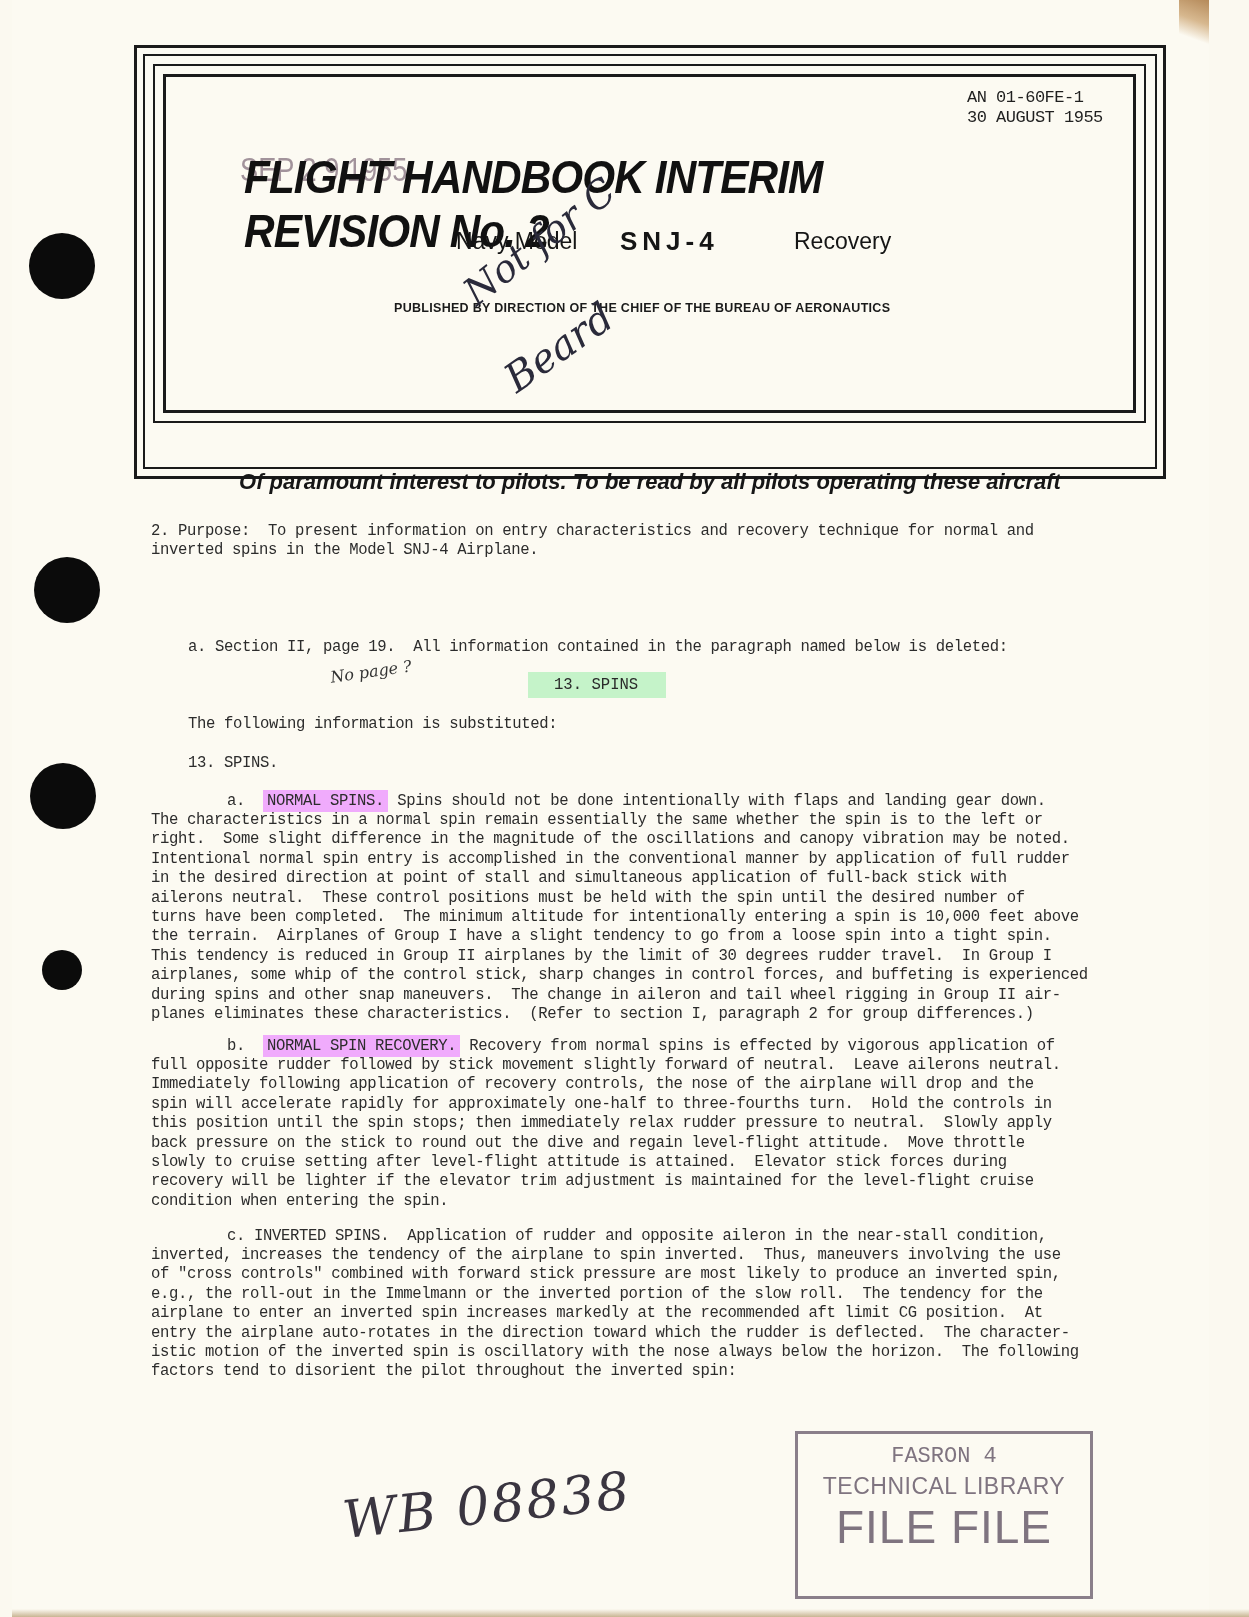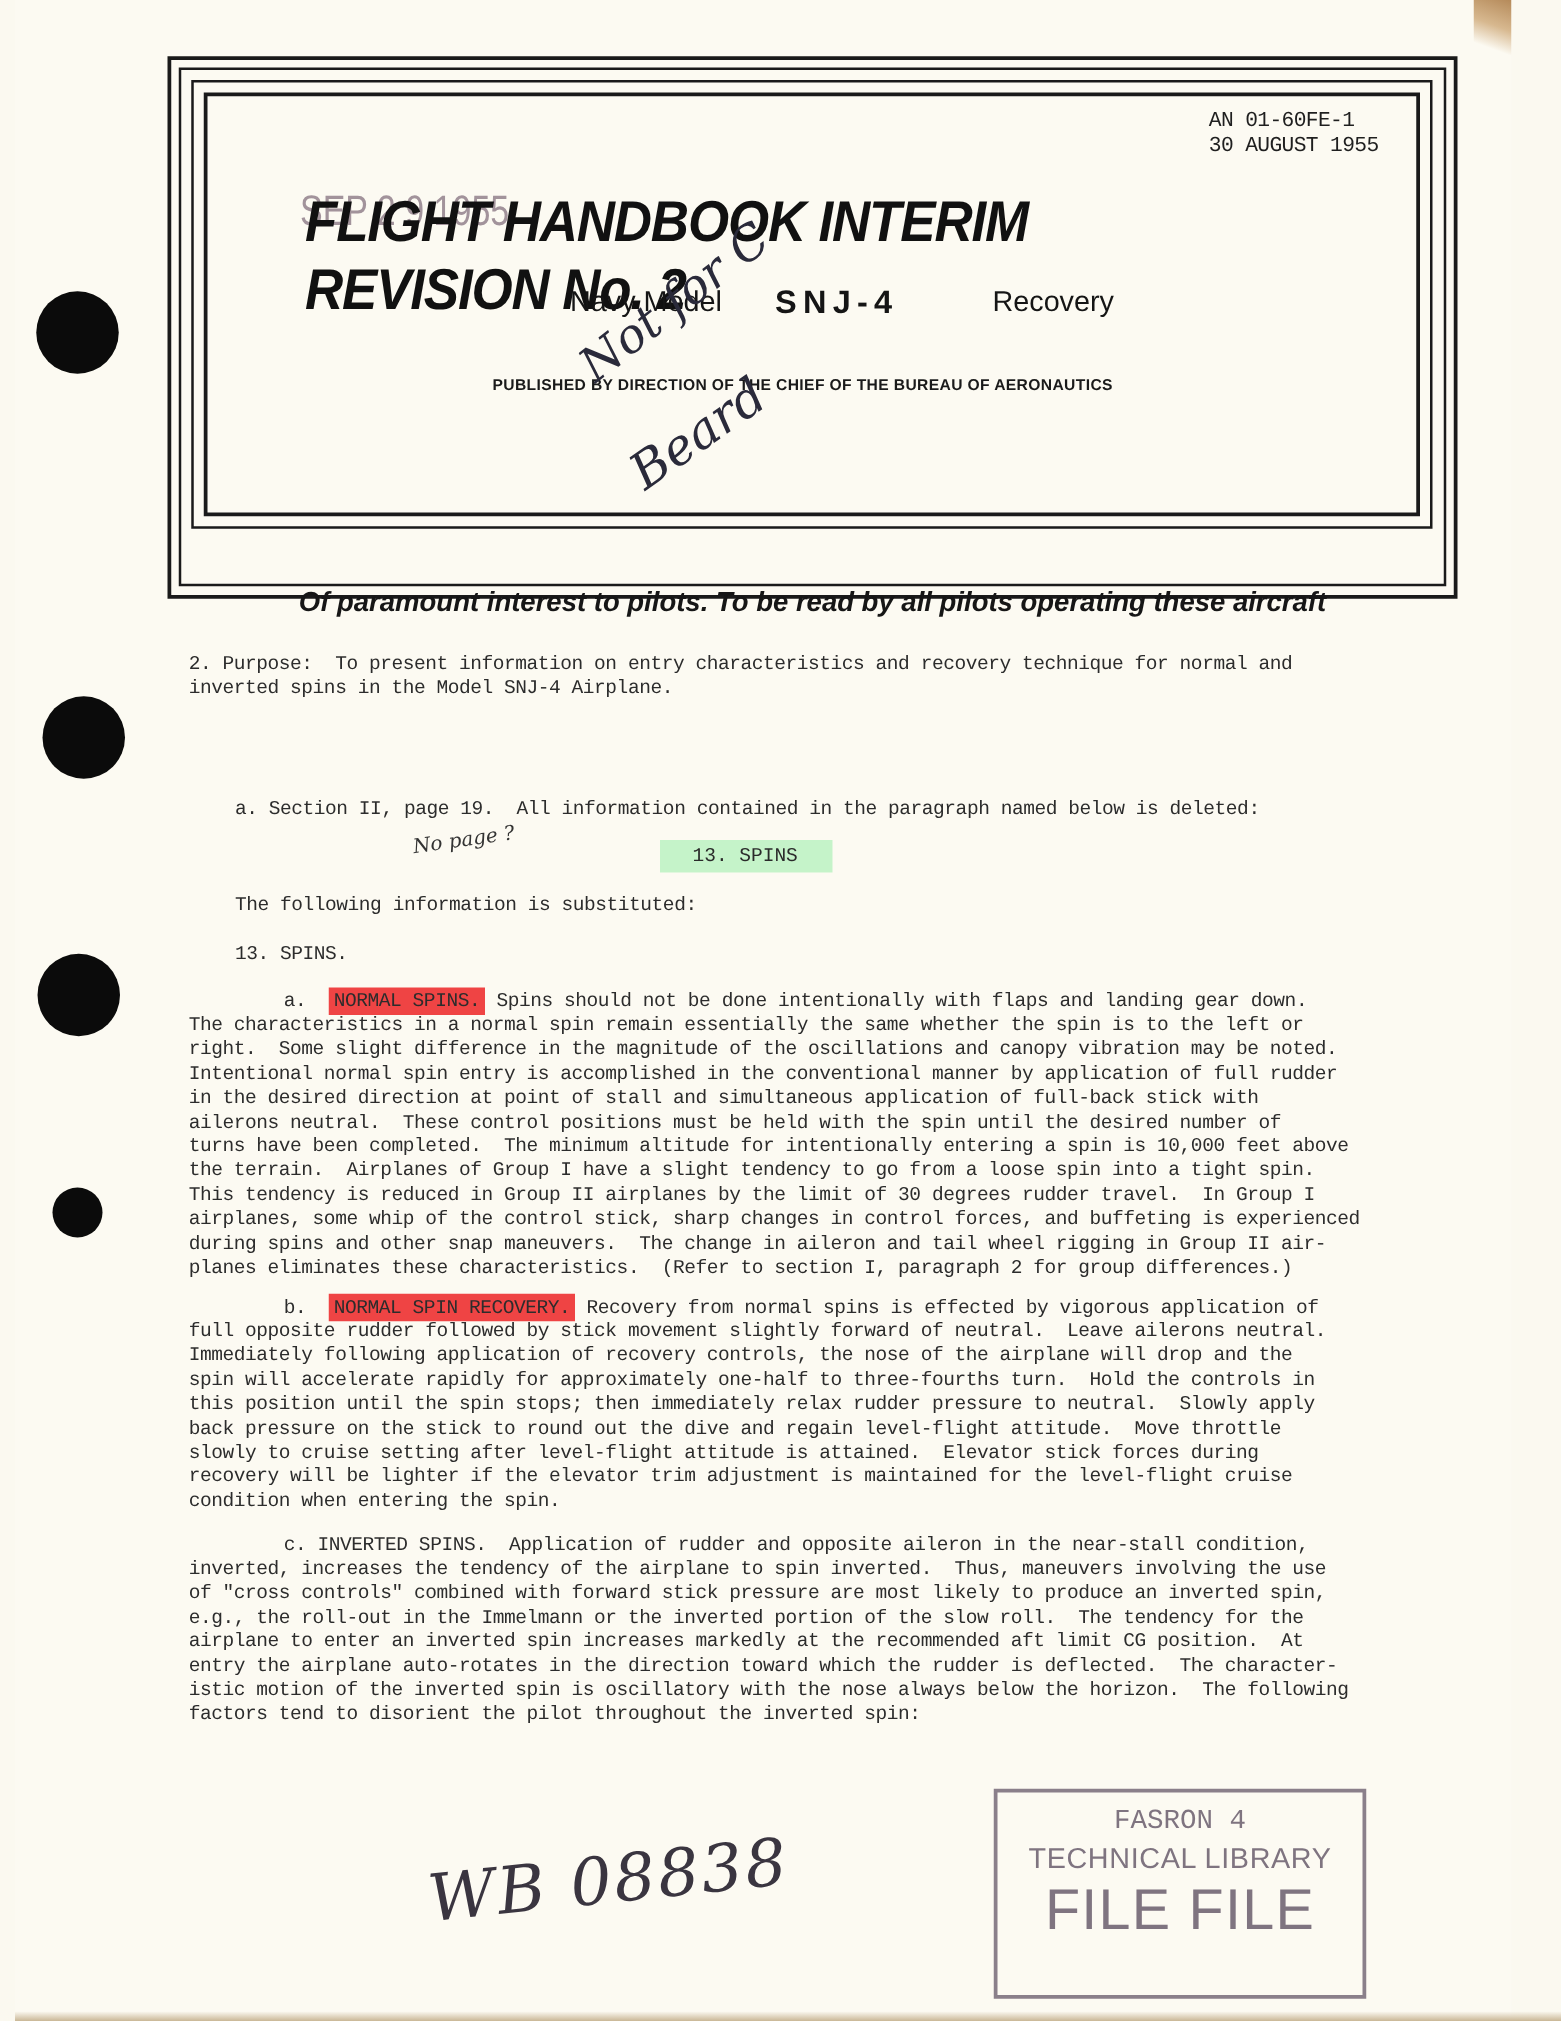--- a/index.html
+++ b/index.html
@@ -61,21 +61,21 @@
   }
   .hw-notforc { left: 470px; top: 270px; font-size: 38px; transform: rotate(-38deg); transform-origin: left bottom; }
   .hw-sig { left: 510px; top: 355px; font-size: 40px; transform: rotate(-35deg); transform-origin: left bottom; }
   .paramount {
     position: absolute; left: 131px; top: 428px; width: 1014px; text-align: center;
     font-family: "Liberation Sans", sans-serif; font-style: italic; font-weight: 700;
     font-size: 22px; color: #161616; margin-top: 41px;
   }
 
   .body-text { position: absolute; left: 139px; width: 1020px; font-size: 15.6px; line-height: 19.4px; white-space: pre; letter-spacing: -0.35px; color: #2c2c2c; }
-  .hl { background: #ef4444; padding: 2px 4px; }
+  .hl { background: #f0abfc; padding: 2px 4px; }
   .hw-nopage { position: absolute; left: 318px; top: 662px; font-size: 16px; font-family: "DejaVu Serif", serif; font-style: italic; transform: rotate(-8deg); color: #333; }
   .centered-spins { position: absolute; left: 516px; top: 672px; font-size: 15.6px; padding: 4px 28px 4px 26px; background: #c5f3c9; }
 
   .hw-number { position: absolute; left: 330px; top: 1475px; font-size: 52px; font-family: "DejaVu Serif", serif; font-style: italic; color: #3a3540; transform: rotate(-6deg); letter-spacing: 2px; }
   .library-stamp {
     position: absolute; left: 783px; top: 1431px; width: 298px; height: 168px;
     border: 3px solid #8a7f8a; color: #7f7480; text-align: center;
   }
   .library-stamp .l1 { margin-top: 10px; font-family: "Liberation Mono", monospace; font-size: 22px; }
   .library-stamp .l2 { margin-top: 4px; font-family: "Liberation Sans", sans-serif; font-size: 23px; letter-spacing: 0.5px; }

